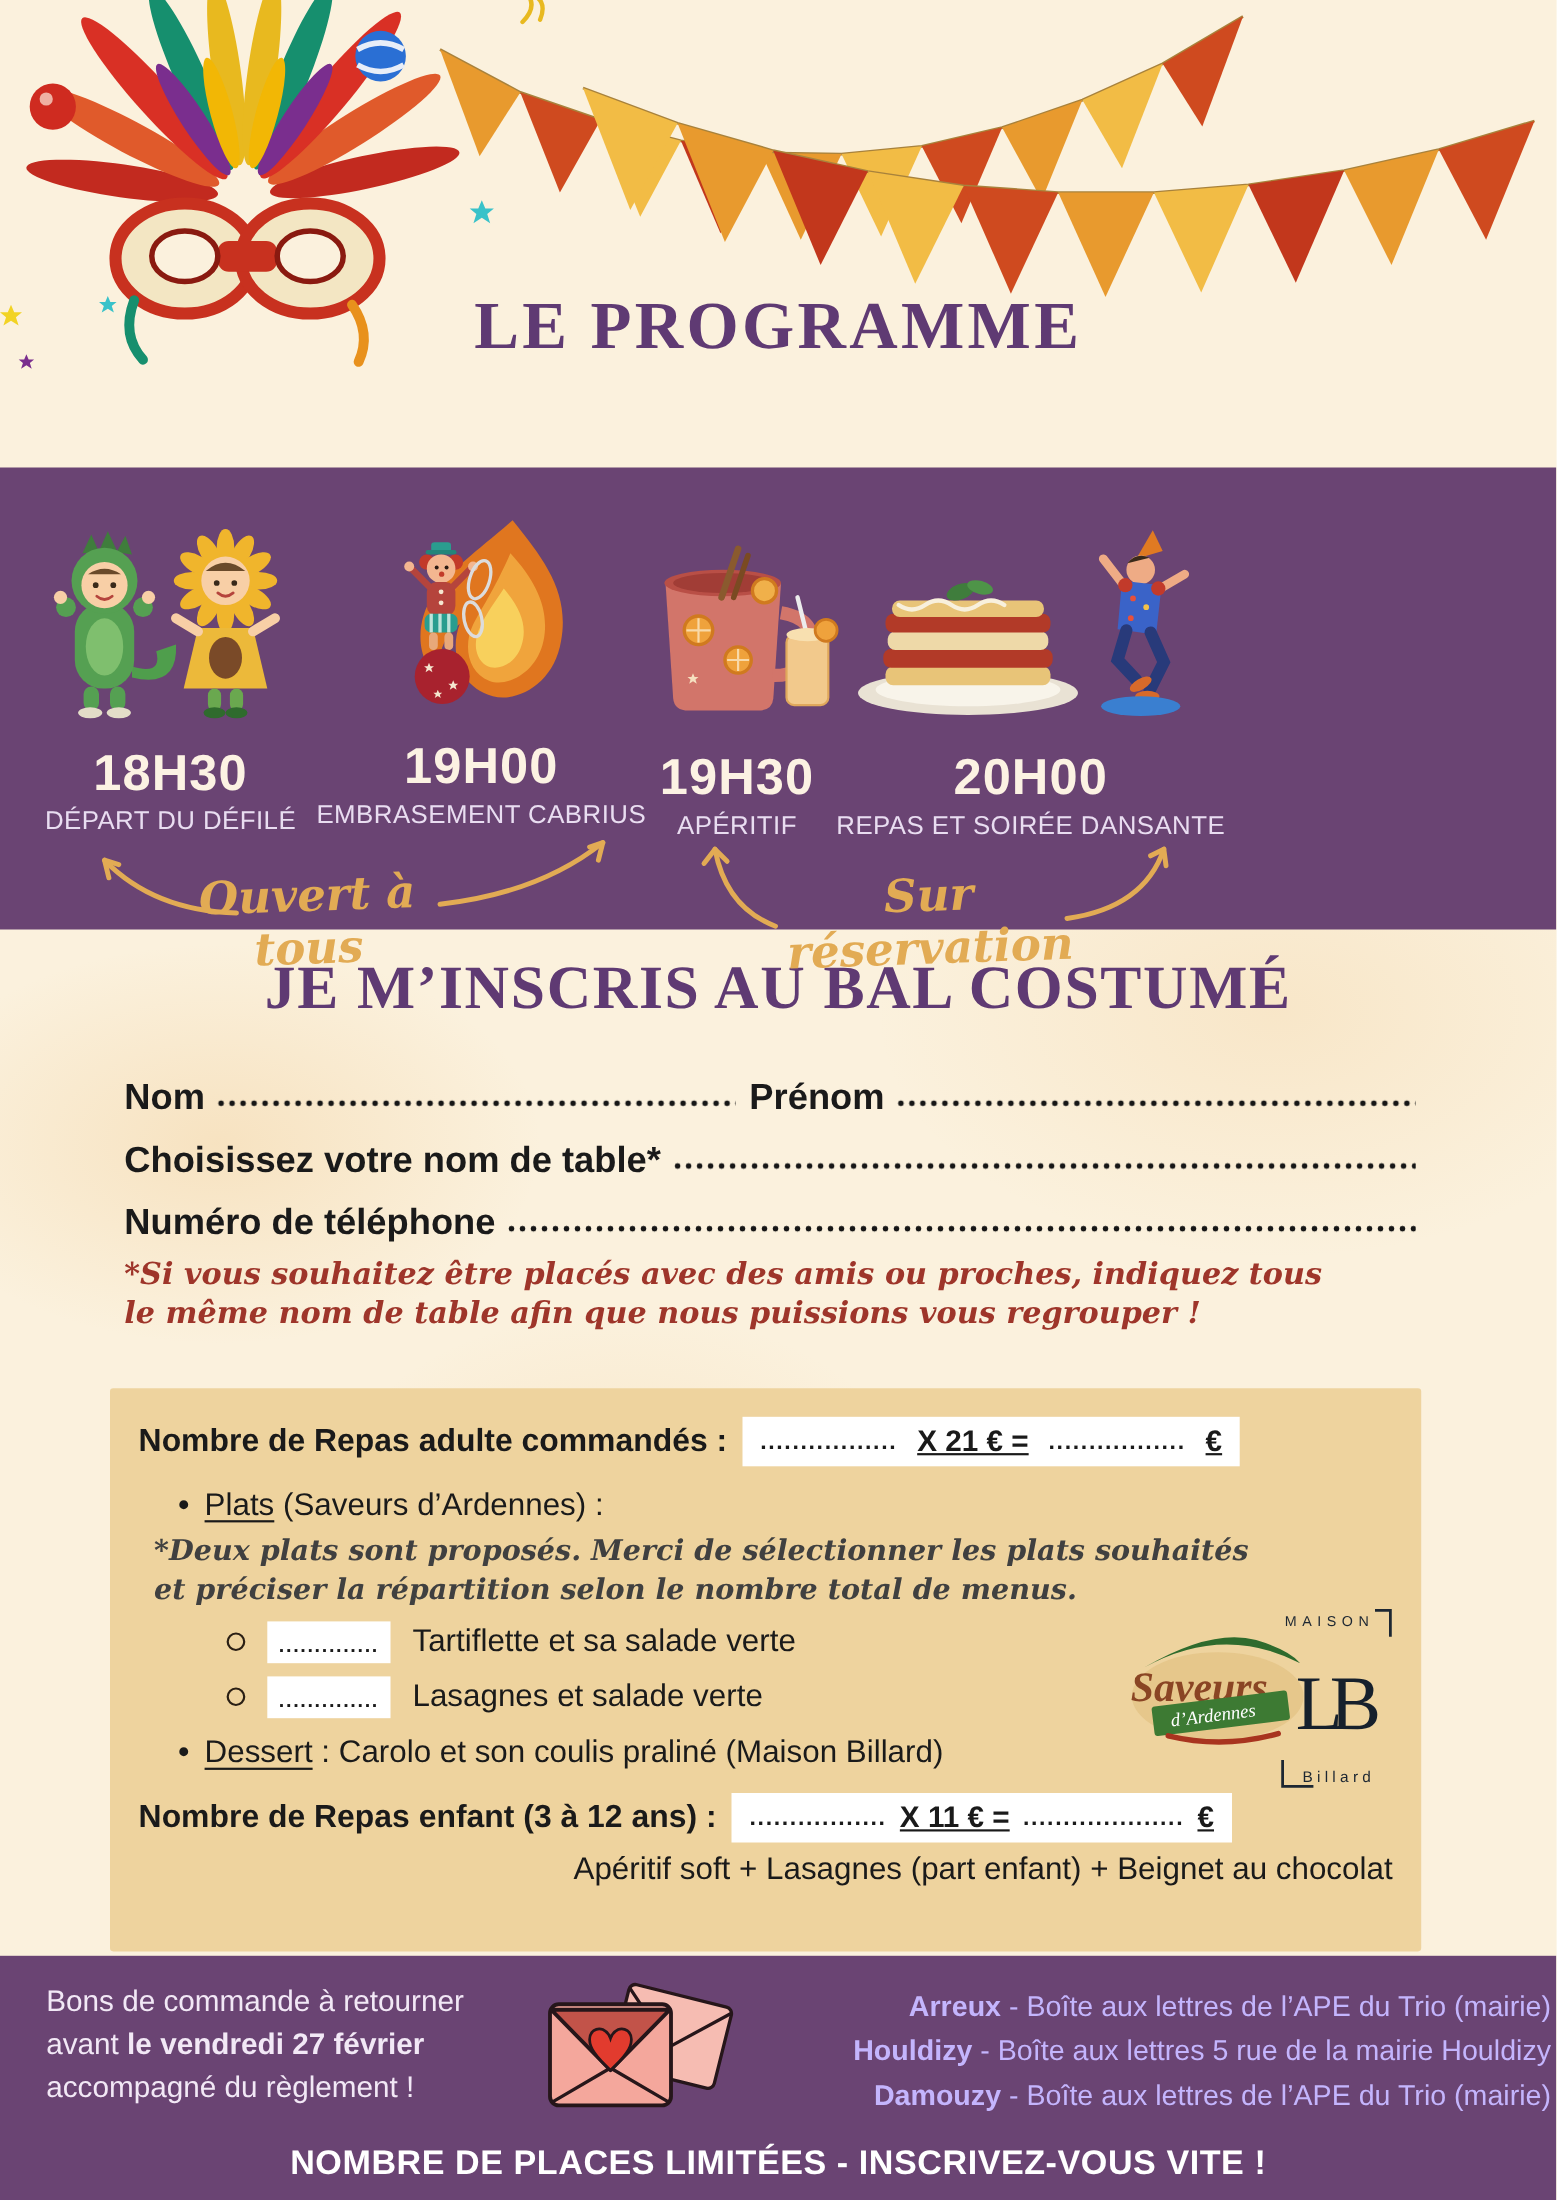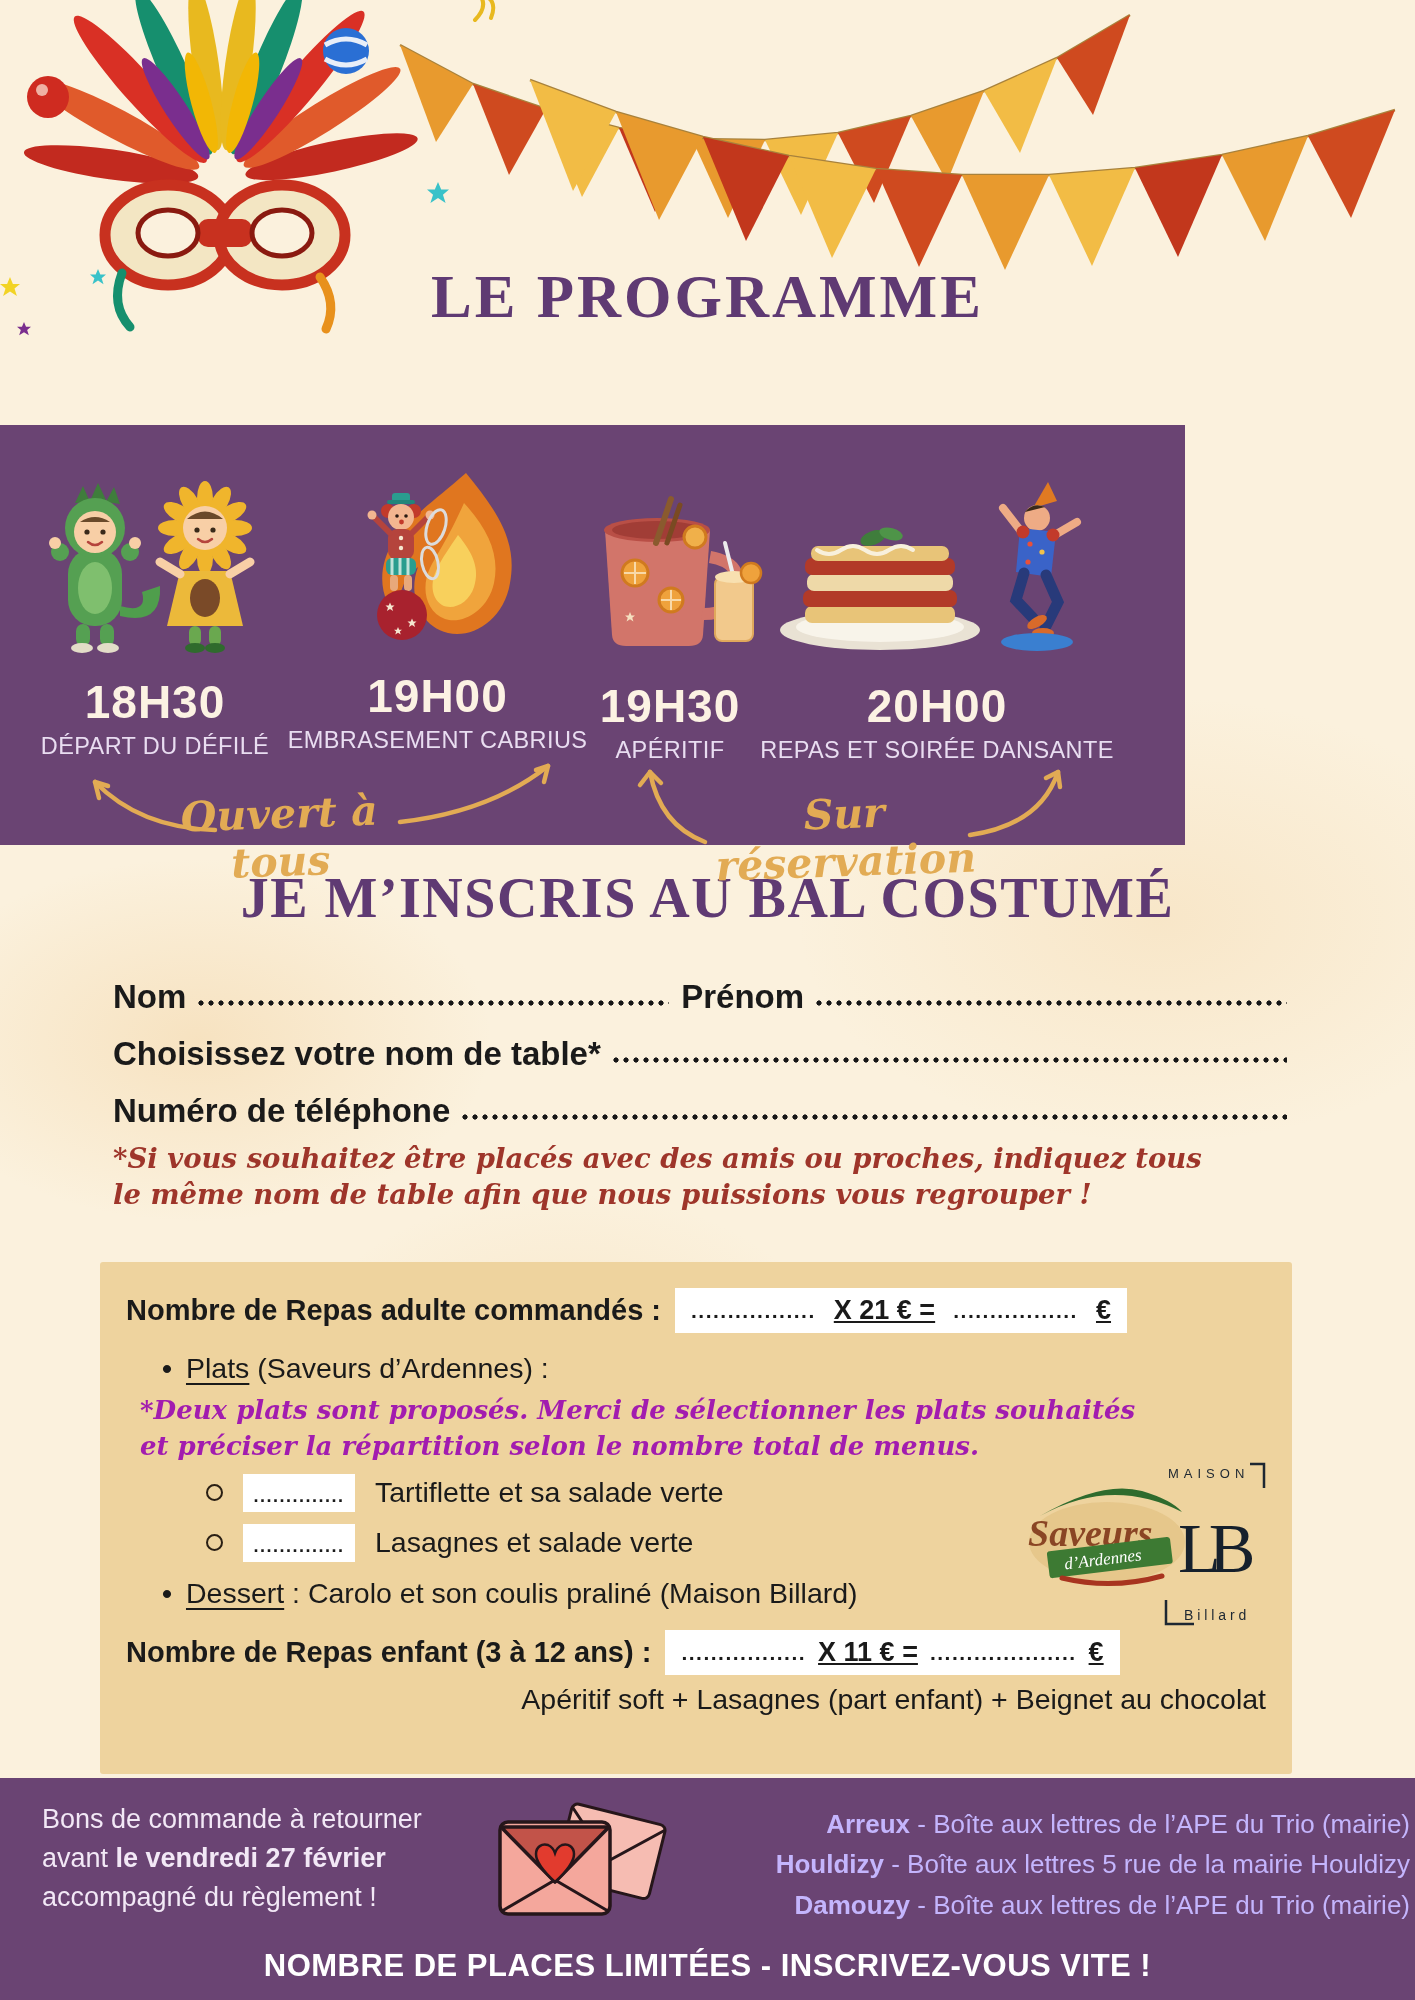--- a/index.html
+++ b/index.html
@@ -10,21 +10,21 @@
       radial-gradient(520px 320px at 82% 46%, rgba(236,188,118,.20), transparent 70%),
       radial-gradient(380px 240px at 40% 68%, rgba(236,188,118,.18), transparent 70%),
       #fbf1dd;}
   
   .hdr-title{position:absolute;top:262px;left:0;width:100%;text-align:center;
     font-family:"Liberation Serif",serif;font-weight:bold;font-size:61px;
     letter-spacing:3px;color:#5f3a73;z-index:5;}
   .mask-svg{position:absolute;left:-10px;top:-15px;z-index:3;}
   .bunting-svg{position:absolute;left:380px;top:0;z-index:2;}
   
-  .band{position:absolute;left:0;top:425px;width:1185px;height:420px;background:#6a4473;z-index:4;}
+  .band{position:absolute;left:0;top:425px;width:1415px;height:420px;background:#6a4473;z-index:4;}
   .col{position:absolute;display:flex;flex-direction:column;align-items:center;}
   .col1{left:15px;top:46px;width:280px;}
   .col2{left:295px;top:40px;width:285px;}
   .col3{left:575px;top:50px;width:190px;}
   .col4{left:762px;top:50px;width:350px;text-align:right;}
   .icon-box{height:190px;display:flex;align-items:flex-end;justify-content:center;}
   .time{margin-top:14px;font-size:46px;font-weight:800;color:#fcf2e3;letter-spacing:1px;}
   .lbl{margin-top:4px;font-size:23.5px;font-weight:500;color:#e9ddf1;letter-spacing:.4px;white-space:nowrap;}
   .script{position:absolute;z-index:6;font-family:"DejaVu Serif",serif;font-style:italic;font-weight:bold;
     font-size:41px;color:#e2ab54;text-align:center;transform:rotate(-2deg);}
@@ -51,21 +51,21 @@
   .orow{display:flex;align-items:center;margin-bottom:16px;}
   .orow-label{font-size:29px;font-weight:bold;margin-right:14px;white-space:nowrap;}
   .wfield{background:#fff;display:flex;align-items:center;gap:12px;
     padding:7px 16px;min-width:420px;justify-content:space-between;}
   .dots{font-size:21px;font-weight:bold;letter-spacing:1.5px;color:#1a1a1a;}
   .formula{font-size:27px;font-weight:bold;white-space:nowrap;text-decoration:underline;}
   .bullet{margin:0 0 6px 36px;font-size:28.5px;line-height:1.35;}
   .bdot{font-weight:bold;margin-right:14px;}
   .u{text-decoration:underline;text-underline-offset:5px;text-decoration-thickness:2px;}
   .snote{margin:4px 0 10px 14px;font-family:"DejaVu Serif",serif;font-style:italic;font-weight:bold;
-    font-size:26px;line-height:1.35;color:#a21caf;}
+    font-size:26px;line-height:1.35;color:#404040;}
   .optrow{display:flex;align-items:center;margin:0 0 12px 80px;gap:20px;}
   .radio{width:13px;height:13px;border:2.5px solid #2a1f14;border-radius:50%;flex:none;}
   .dotbox{width:112px;height:38px;background:#fff;display:flex;align-items:flex-end;
     justify-content:center;padding-bottom:5px;box-sizing:border-box;}
   .dotbox .dots{font-size:18px;}
   .optlabel{font-size:28.5px;}
   .childmenu{margin:2px 0 12px 2px;font-size:28.5px;text-align:right;}
   .logo-sav{position:absolute;left:912px;top:212px;}
   .logo-mb{position:absolute;left:1052px;top:192px;}
   

